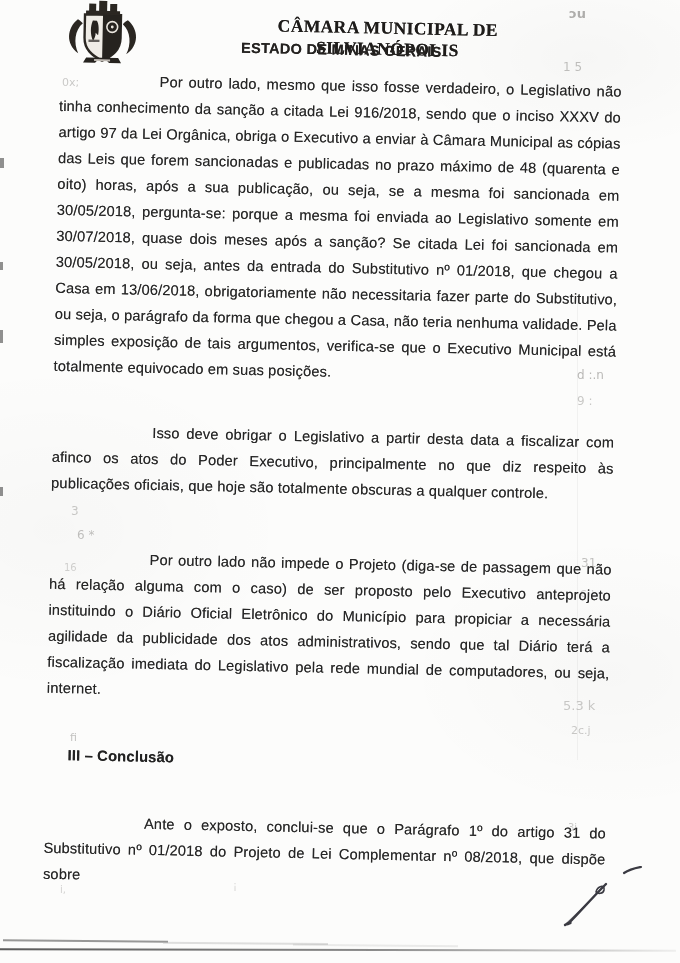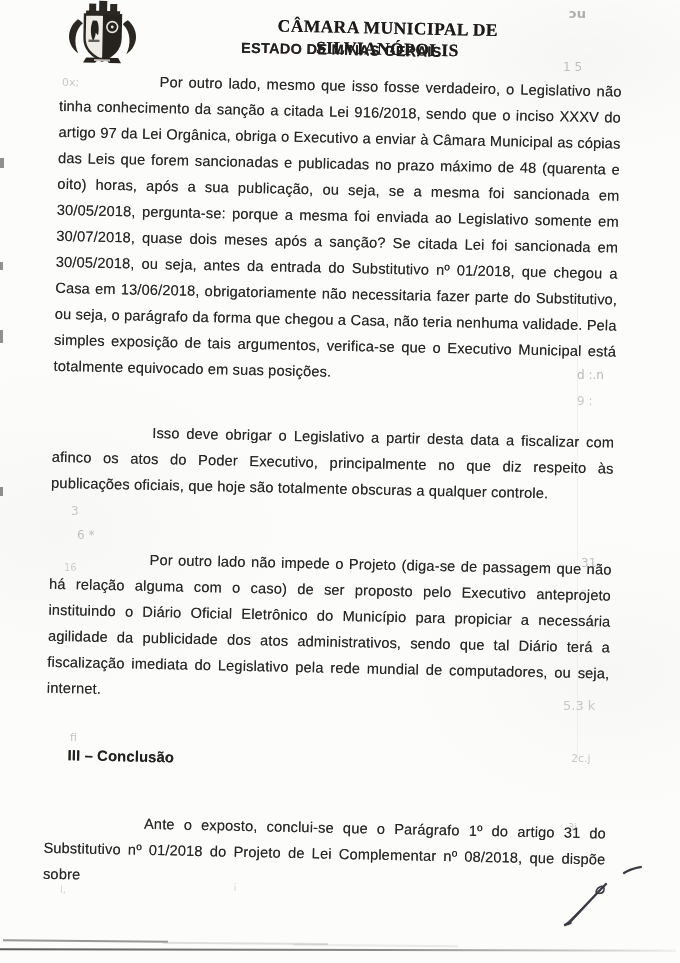--- a/index.html
+++ b/index.html
@@ -149,19 +149,19 @@
   <span class="art" style="left:563px;top:60px;opacity:.35;">1 5</span>
   <span class="art" style="left:62px;top:76px;opacity:.3;font-size:11px;">0x;</span>
   <span class="art" style="left:577px;top:368px;opacity:.4;">d :.n</span>
   <span class="art" style="left:577px;top:394px;opacity:.3;">9 :</span>
   <span class="art" style="left:71px;top:504px;opacity:.3;">3</span>
   <span class="art" style="left:77px;top:528px;opacity:.35;">6 *</span>
   <span class="art" style="left:64px;top:562px;opacity:.25;font-size:10px;">16</span>
   <span class="art" style="left:581px;top:556px;opacity:.35;">31</span>
   <span class="art" style="left:580px;top:586px;opacity:.25;">c ;</span>
   <span class="art" style="left:563px;top:698px;opacity:.3;font-size:13px;">5.3 k</span>
-  <span class="art" style="left:571px;top:724px;opacity:.3;font-size:11px;margin-top:28px;">2c.j</span>
+  <span class="art" style="left:571px;top:724px;opacity:.3;font-size:11px;">2c.j</span>
   <span class="art" style="left:70px;top:731px;opacity:.35;font-size:11px;text-align:right;">fi</span>
   <span class="art" style="left:568px;top:822px;opacity:.3;font-size:10px;">3j</span>
   <span class="art" style="left:60px;top:884px;opacity:.25;font-size:10px;">i,</span>
   <span class="art" style="left:233px;top:880px;opacity:.22;font-size:10px;">¡</span>
 
 </div>
 
 </body></html>

